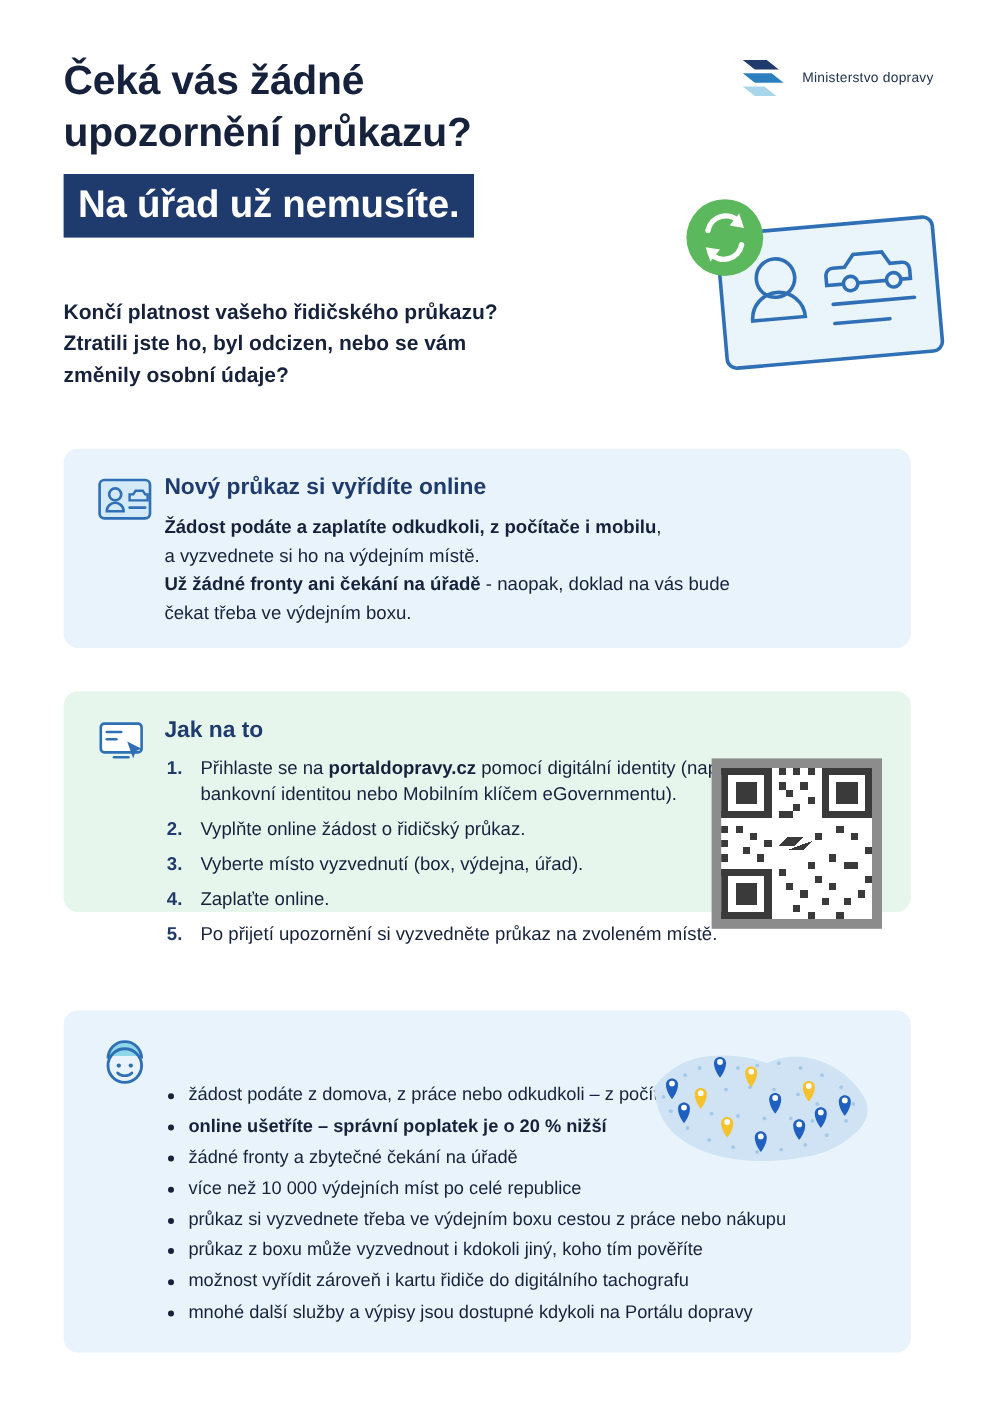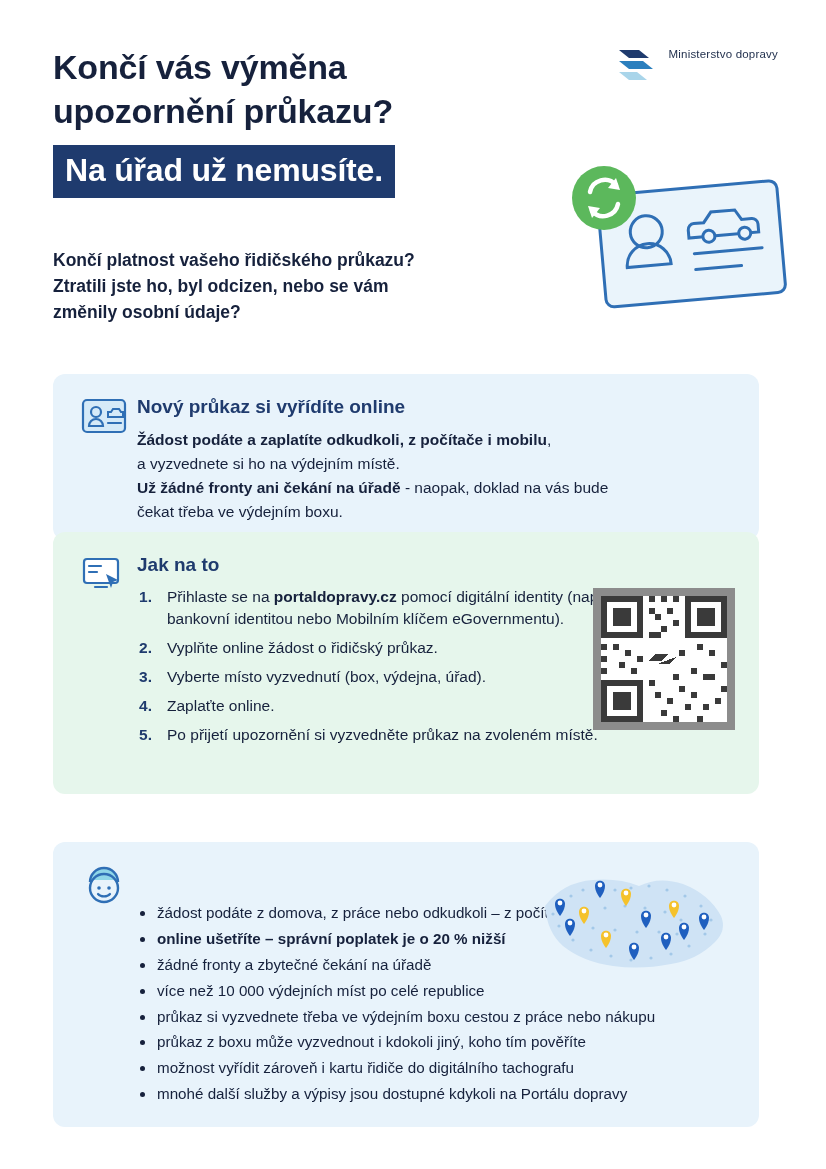--- a/index.html
+++ b/index.html
@@ -22,20 +22,21 @@
     box-sizing: border-box;
     padding: 0;
   }
 
   
   .ministry {
     position: absolute;
     top: 48px;
     right: 48px;
     display: flex;
+    align-items: center;
     gap: 10px;
   }
   .ministry-logo {
     width: 42px;
     height: 34px;
     position: relative;
   }
   .ministry-label {
     font-size: 11.5px;
     color: #23324f;
@@ -93,21 +94,21 @@
     position: absolute;
     left: 53px;
     width: 706px;
     border-radius: 12px;
     box-sizing: border-box;
   }
   .card-blue { background: #e8f3fb; padding-left: 12px; }
   .card-green { background: #e6f6ec; }
 
   .card-1 { top: 374px; height: 166px; }
-  .card-2 { top: 532px; height: 262px; }
+  .card-2 { top: 576px; height: 184px; }
   .card-3 { top: 842px; height: 285px; }
 
   .card-icon {
     position: absolute;
     left: 28px;
     top: 22px;
     width: 46px;
     height: 42px;
   }
   .card-title {
@@ -215,21 +216,21 @@
         <path d="M2 2 H22 L32 10 H12 Z" fill="#1f3b6e"></path>
         <path d="M2 13 H26 L36 21 H12 Z" fill="#2b7fbe"></path>
         <path d="M2 24 H20 L30 32 H12 Z" fill="#a9d5ea"></path>
       </svg>
     </span>
     <span class="ministry-label">Ministerstvo dopravy</span>
   </div>
 
   <div class="headline">
     <h1>
-      <span>Končí vás výměna</span><br>
+      <span>Čeká vás žádné</span><br>
       <span>upozornění průkazu?</span>
     </h1>
     <span class="headline-hl">Na úřad už nemusíte.</span>
   </div>
 
   <div class="subhead">
     <span>Končí platnost vašeho řidičského průkazu?</span><br>
     <span>Ztratili jste ho, byl odcizen, nebo se vám</span><br>
     <span>změnily osobní údaje?</span>
   </div>

